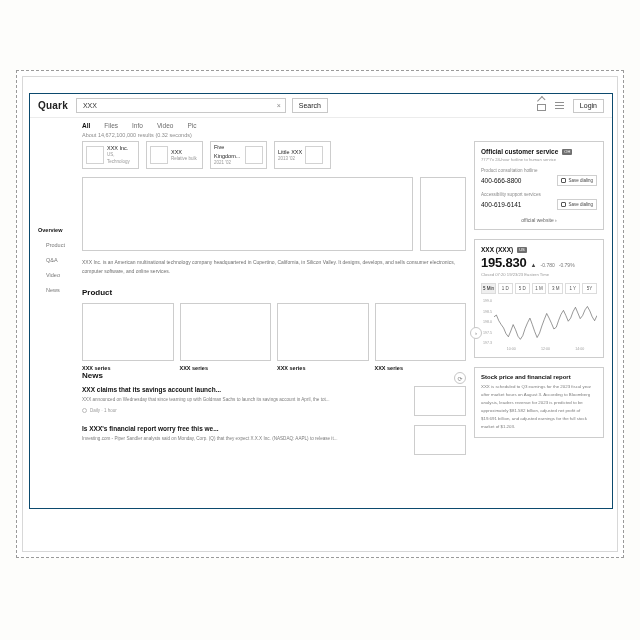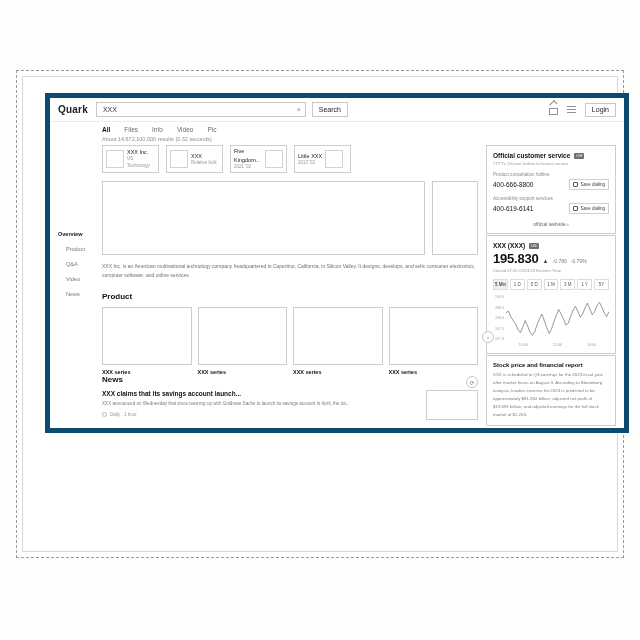--- a/index.html
+++ b/index.html
@@ -18,24 +18,24 @@
     border: 1px dashed #9a9a9a;
     background: #ffffff;
   }
   .sketch-frame:before {
     content: "";
     position: absolute; left: 5px; top: 5px; right: 5px; bottom: 5px;
     border: 1px solid #d8d8d8;
   }
   .browser {
     position: absolute;
-    left: 28px; top: 22px;
-    width: 584px; height: 340px;
+    left: 12px; top: 22px;
+    width: 584px; height: 416px;
     background: #ffffff;
-    border: 5px solid #0c4a6e;
+    border: 1px solid #0c4a6e;
     overflow: hidden;
   }
   
   .topbar {
     height: 24px;
     display: flex;
     align-items: center;
     padding: 0 8px;
     gap: 6px;
     border-bottom: 1px solid #ececec;
@@ -163,21 +163,21 @@
   .news-item { display: flex; gap: 8px; margin-bottom: 9px; }
   .news-body { flex: 1; }
   .news-title { font-size: 6.5px; font-weight: bold; color: #111; margin-bottom: 3px; }
   .news-desc { font-size: 4.6px; color: #7d7d7d; line-height: 1.75; }
   .news-meta { display: flex; align-items: center; gap: 3px; margin-top: 4px; font-size: 4.5px; color: #9a9a9a; }
   .news-meta .dot { width: 5px; height: 5px; border-radius: 50%; border: 1px solid #bbb; }
   .news-thumb { width: 52px; height: 30px; border: 1px solid #cdcdcd; }
   
   .card {
     border: 1px solid #cdcdcd; background: #fff;
-    padding: 6px; margin-bottom: 1px;
+    padding: 6px; margin-bottom: 9px;
   }
   .card-title-row { display: flex; align-items: center; gap: 4px; }
   .card-title { font-size: 6.5px; font-weight: bold; color: #111; }
   .badge {
     font-size: 4px; color: #fff; background: #6f6f6f;
     padding: 1px 2px; border-radius: 1px; line-height: 1;
   }
   .card-sub { font-size: 4.2px; color: #9a9a9a; margin-top: 2px; }
   .phone-label { font-size: 4.6px; color: #8a8a8a; margin-top: 6px; }
   .phone-row { display: flex; align-items: center; margin-top: 2px; }

